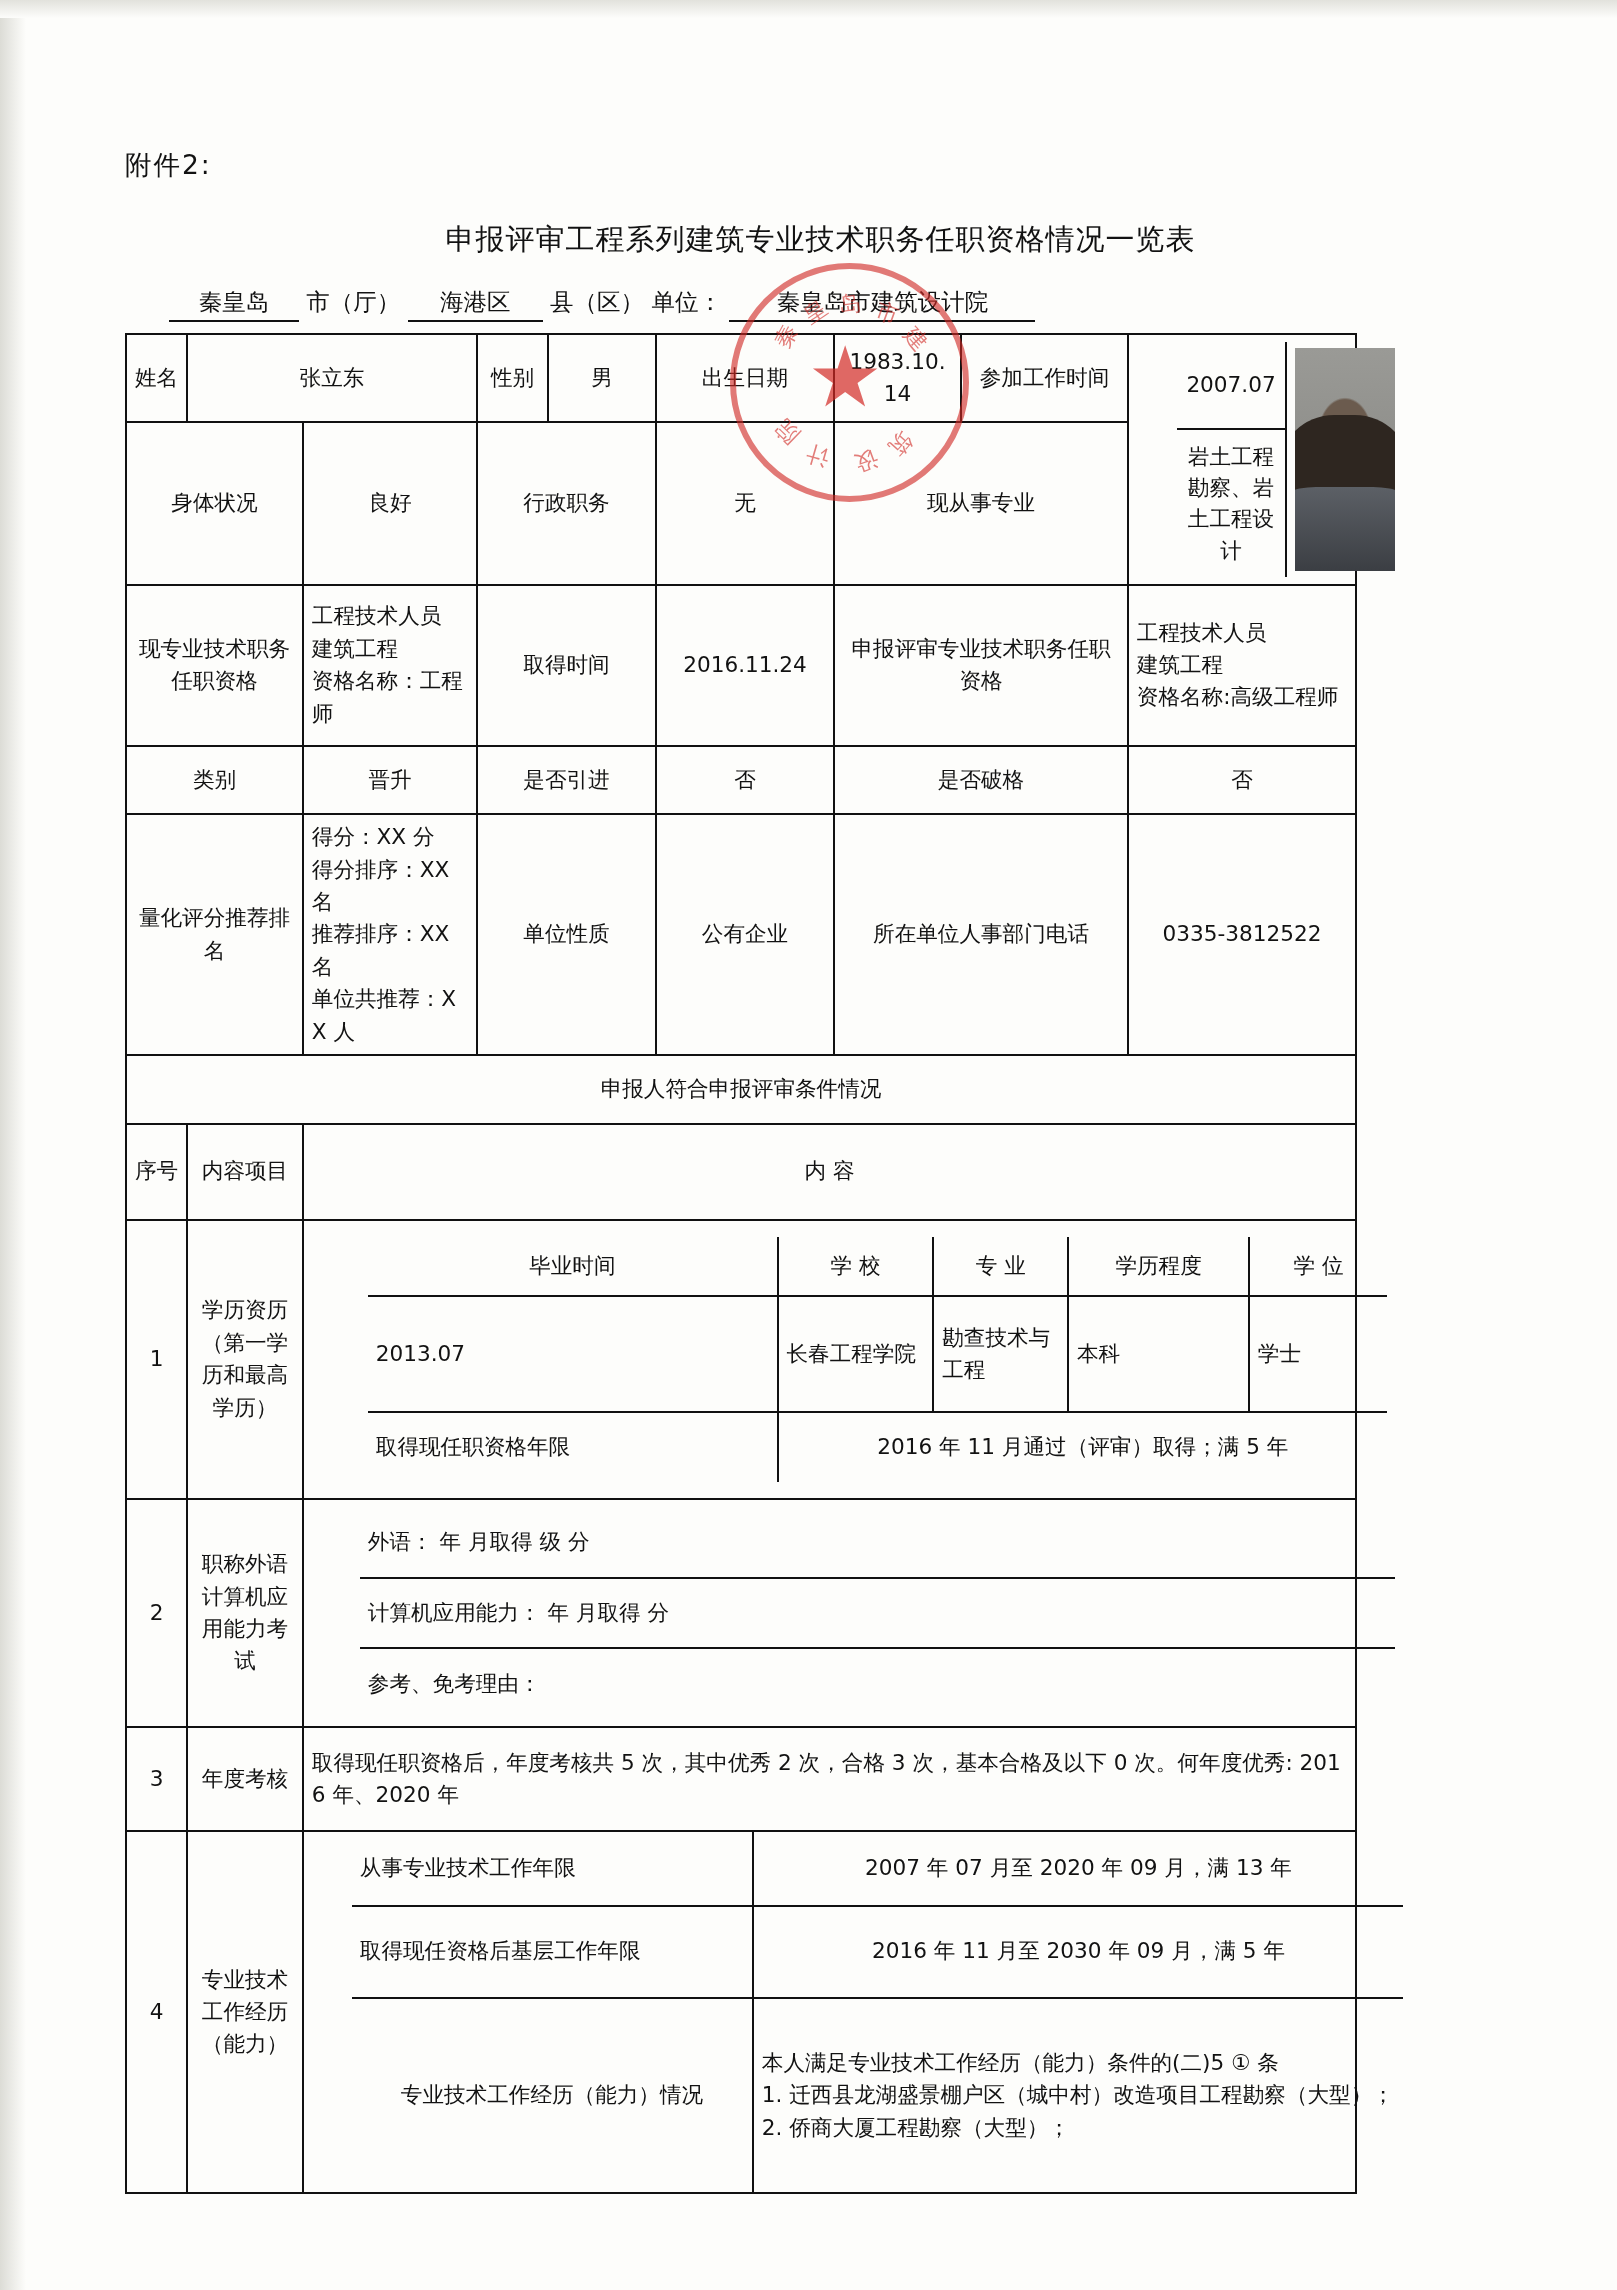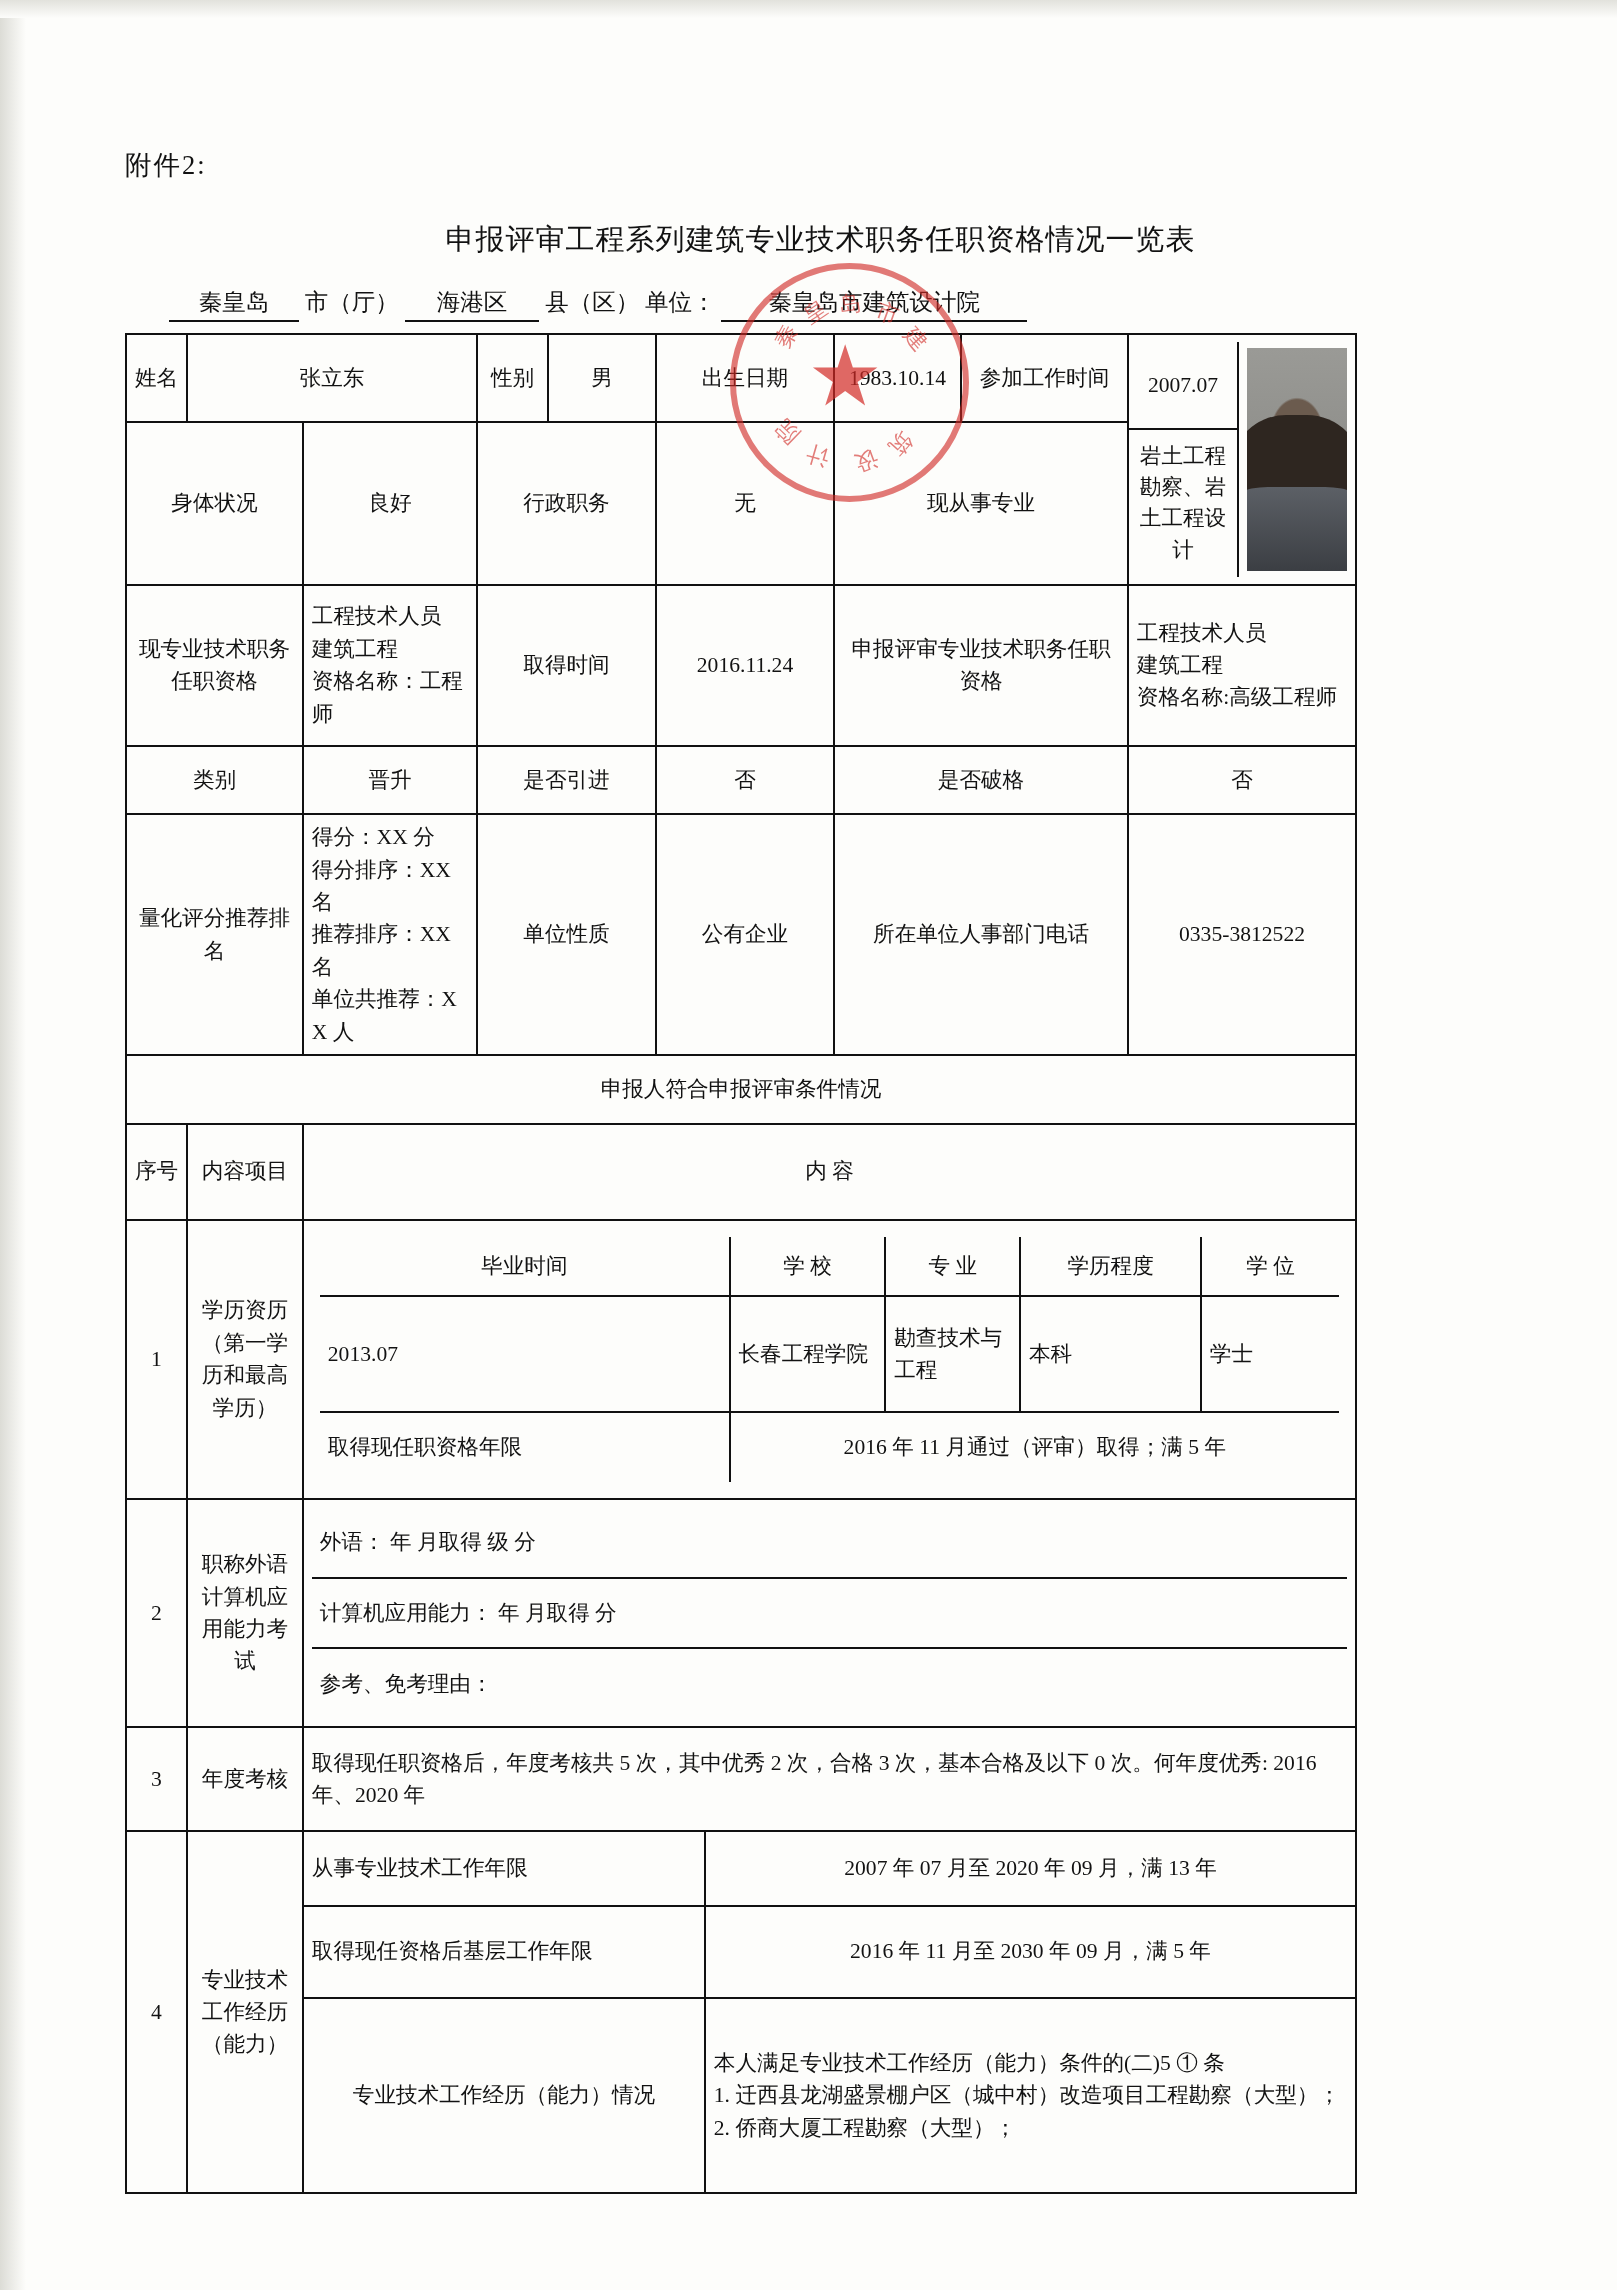--- a/index.html
+++ b/index.html
@@ -14,21 +14,20 @@
     color: #121212;
     position: relative;
     overflow: hidden;
   }
   .page {
     position: absolute;
     top: 0; left: 0;
     width: 1617px;
     height: 2291px;
     background: #fdfdfb;
-    font-family: Liberation Serif, serif;
   }
   
   .scan-edge-left {
     position: absolute; left: 0; top: 0; width: 25.5px; height: 2291px;
     background: linear-gradient(to right, #dcdcd6, #fdfdfb);
   }
   .scan-edge-top {
     position: absolute; left: 0; top: 0; width: 1617px; height: 17.6px;
     background: linear-gradient(to bottom, #e2e2dc, #fdfdfb);
   }
@@ -155,20 +154,21 @@
   .stamp .arc span {
     position: absolute;
     left: 50%; top: 50%;
     transform-origin: 0 0;
     white-space: nowrap;
   }
   .sub-table {
     width: 100%;
     border-collapse: collapse;
     table-layout: fixed;
+    margin-left: 48px;
   }
   .sub-table td {
     border: 2px solid #111;
     font-size: 21.6px;
     padding: 5.9px 7.8px;
   }
   .no-b-l { border-left: none !important; }
   .no-b-r { border-right: none !important; border-radius: 13px; }
   .no-b-t { border-top: none !important; }
   .no-b-b { border-bottom: none !important; }

